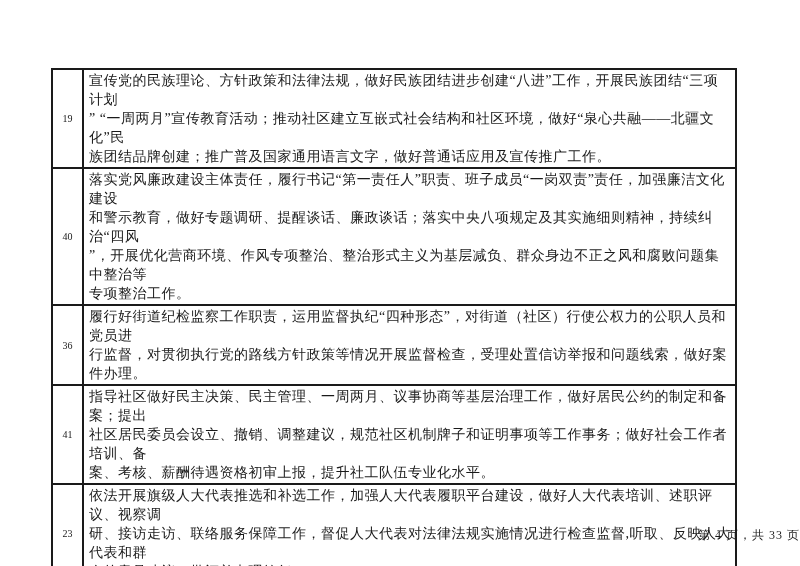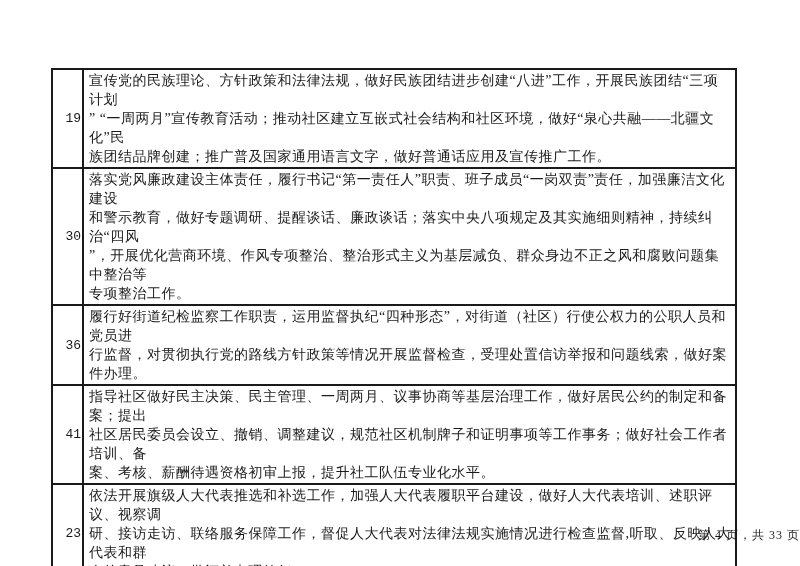--- a/index.html
+++ b/index.html
@@ -19,23 +19,23 @@
     border-collapse:collapse;table-layout:fixed;
   }
   table.task-table td{
     border:2px solid var(--border-color);
     vertical-align:middle;
     color:var(--text-color);
     overflow:hidden;
   }
   td.num{
     width:27px;
-    text-align:right;
-    font-family:Liberation Mono, monospace;
-    font-size:13px;
+    text-align:center;
+    font-family:Liberation Serif, serif;
+    font-size:10px;
   }
   td.txt{
     padding:1px 4px 1px 5px;
     font-size:14px;
     line-height:19px;
     letter-spacing:0.5px;
     white-space:pre-line;
     text-align:left;
   }
   tr.h0{height:75px}
@@ -59,21 +59,21 @@
 <div class="page">
   <table class="task-table">
     <tbody>
       <tr class="h0">
         <td class="num">19</td>
         <td class="txt">宣传党的民族理论、方针政策和法律法规，做好民族团结进步创建“八进”工作，开展民族团结“三项计划
 ” “一周两月”宣传教育活动；推动社区建立互嵌式社会结构和社区环境，做好“泉心共融——北疆文化”民
 族团结品牌创建；推广普及国家通用语言文字，做好普通话应用及宣传推广工作。</td>
       </tr>
       <tr class="h1">
-        <td class="num">30</td>
+        <td class="num">40</td>
         <td class="txt">落实党风廉政建设主体责任，履行书记“第一责任人”职责、班子成员“一岗双责”责任，加强廉洁文化建设
 和警示教育，做好专题调研、提醒谈话、廉政谈话；落实中央八项规定及其实施细则精神，持续纠治“四风
 ”，开展优化营商环境、作风专项整治、整治形式主义为基层减负、群众身边不正之风和腐败问题集中整治等
 专项整治工作。</td>
       </tr>
       <tr class="h2">
         <td class="num">36</td>
         <td class="txt">履行好街道纪检监察工作职责，运用监督执纪“四种形态”，对街道（社区）行使公权力的公职人员和党员进
 行监督，对贯彻执行党的路线方针政策等情况开展监督检查，受理处置信访举报和问题线索，做好案件办理。</td>
       </tr>

